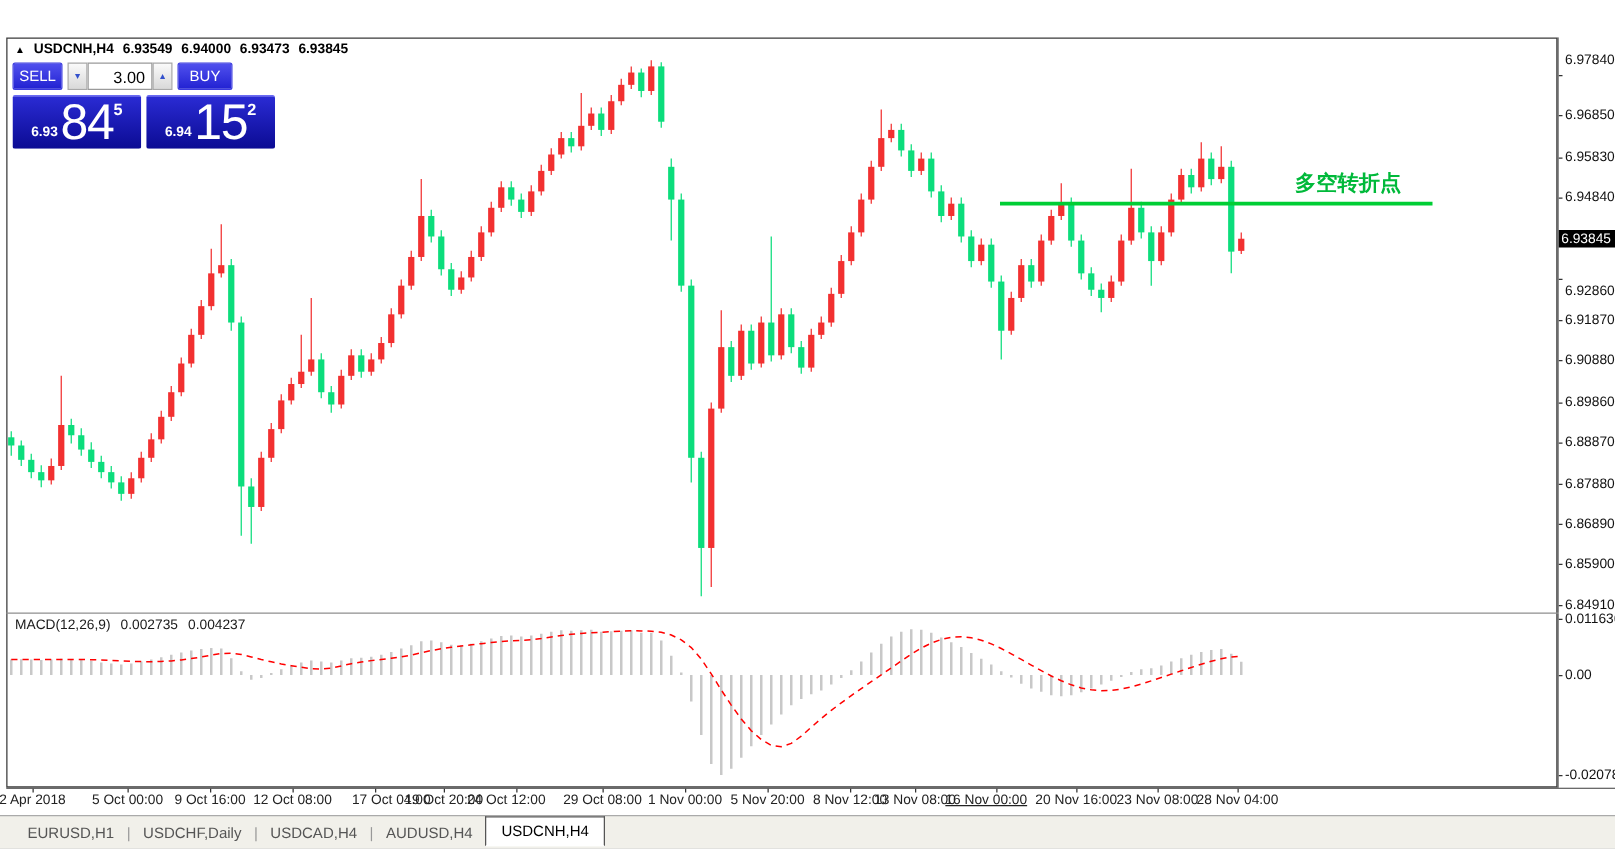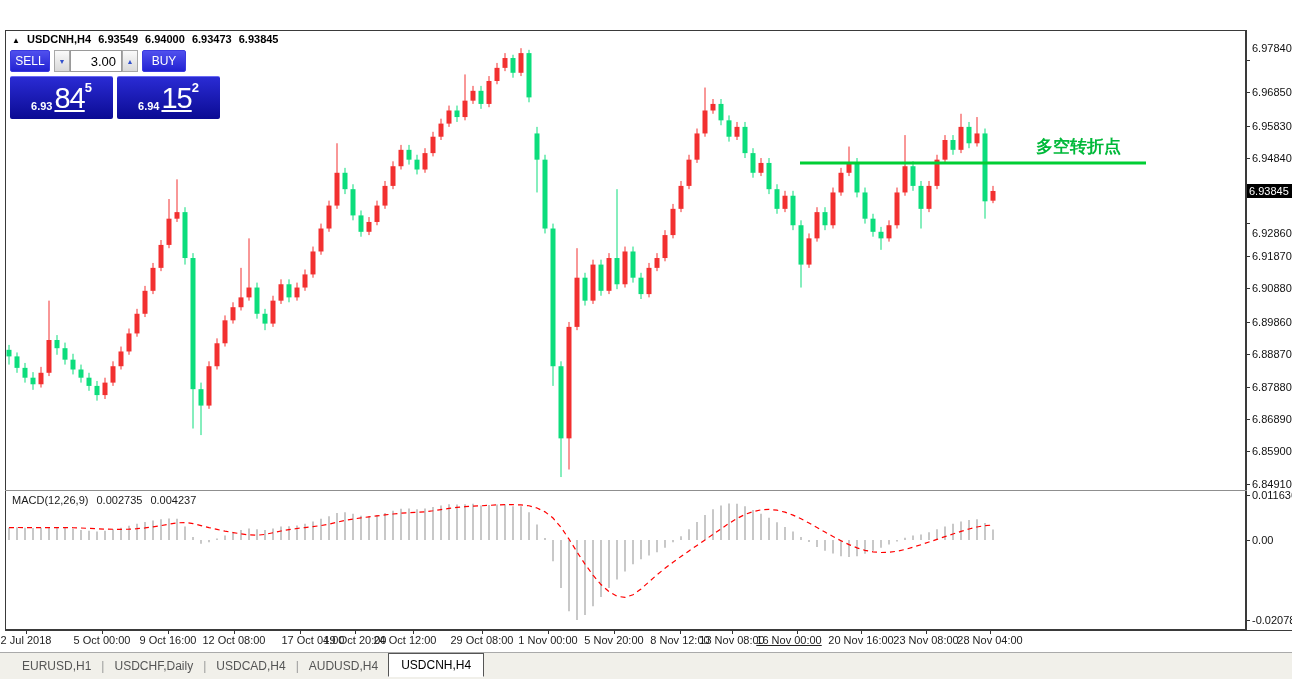--- a/index.html
+++ b/index.html
@@ -42,21 +42,21 @@
   .spin { position:absolute; top:0px; width:16px; height:22px; background:linear-gradient(#fafafa,#d9d9d9);
     border:1px solid #a8a8a8; color:#3351cc; font-size:7px; text-align:center; line-height:21px; }
   #spin-down { left:44px; } #spin-up { left:112px; }
   #vol-input { position:absolute; left:60px; top:0px; width:52px; height:22px; border:1px solid #9a9a9a;
     font-size:13px; text-align:right; padding-right:5px; font-family:"Liberation Sans",sans-serif; }
   .bigbox { position:absolute; top:26px; width:103px; height:43px; color:#fff;
     background:linear-gradient(#2a2bd4,#0b0b93); border-top:1px solid #6a6af4; border-radius:2px;
     display:flex; align-items:center; justify-content:center; }
   #sell-big { left:0px; } #buy-big { left:107px; }
   .bb-small { font-size:11px; font-weight:bold; align-self:flex-end; margin:0 2px 7px 0; }
-  .bb-main { font-size:29px; letter-spacing:-1px;text-decoration:underline; }
+  .bb-main { font-size:40px; letter-spacing:-1px; }
   .bb-sup { font-size:13px; font-weight:bold; align-self:flex-start; margin-top:3px; }
 
   
   #right-axis { position:absolute; left:1247px; top:30px; width:45px; height:600px; background:#fff; }
   .plabel { position:absolute; left:5px; font-size:11px; color:#111; white-space:nowrap; }
   .ptick { position:absolute; left:0px; width:3px; height:1px; background:#333; }
   #cur-tag { position:absolute; left:0px; width:45px; height:14px; background:#000; color:#fff;
     font-size:11px; line-height:14px; padding-left:2px; }
 
   
@@ -528,21 +528,21 @@
       <div class="ptick" style="top: 465.246px;"></div>
       <div class="plabel" style="top: 459.246px;">0.011636</div>
       <div class="ptick" style="top: 510px;"></div>
       <div class="plabel" style="top: 504px;">0.00</div>
       <div class="ptick" style="top: 589.954px;"></div>
       <div class="plabel" style="top: 583.954px;">-0.020788</div>
     </div>
 
   <div id="time-axis">
       <div class="ttick" style="left: 21px;"></div>
-      <div class="tlabel" style="left: 21px;">2 Jul 2018</div>
+      <div class="tlabel" style="left: 21px;">2 Apr 2018</div>
       <div class="ttick" style="left: 97px;"></div>
       <div class="tlabel" style="left: 97px;">5 Oct 00:00</div>
       <div class="ttick" style="left: 163px;"></div>
       <div class="tlabel" style="left: 163px;">9 Oct 16:00</div>
       <div class="ttick" style="left: 229px;"></div>
       <div class="tlabel" style="left: 229px;">12 Oct 08:00</div>
       <div class="ttick" style="left: 295px;"></div>
       <div class="tlabel" style="left: 308px;">17 Oct 04:00</div>
       <div class="ttick" style="left: 350px;"></div>
       <div class="tlabel" style="left: 350px;">19 Oct 20:00</div>

